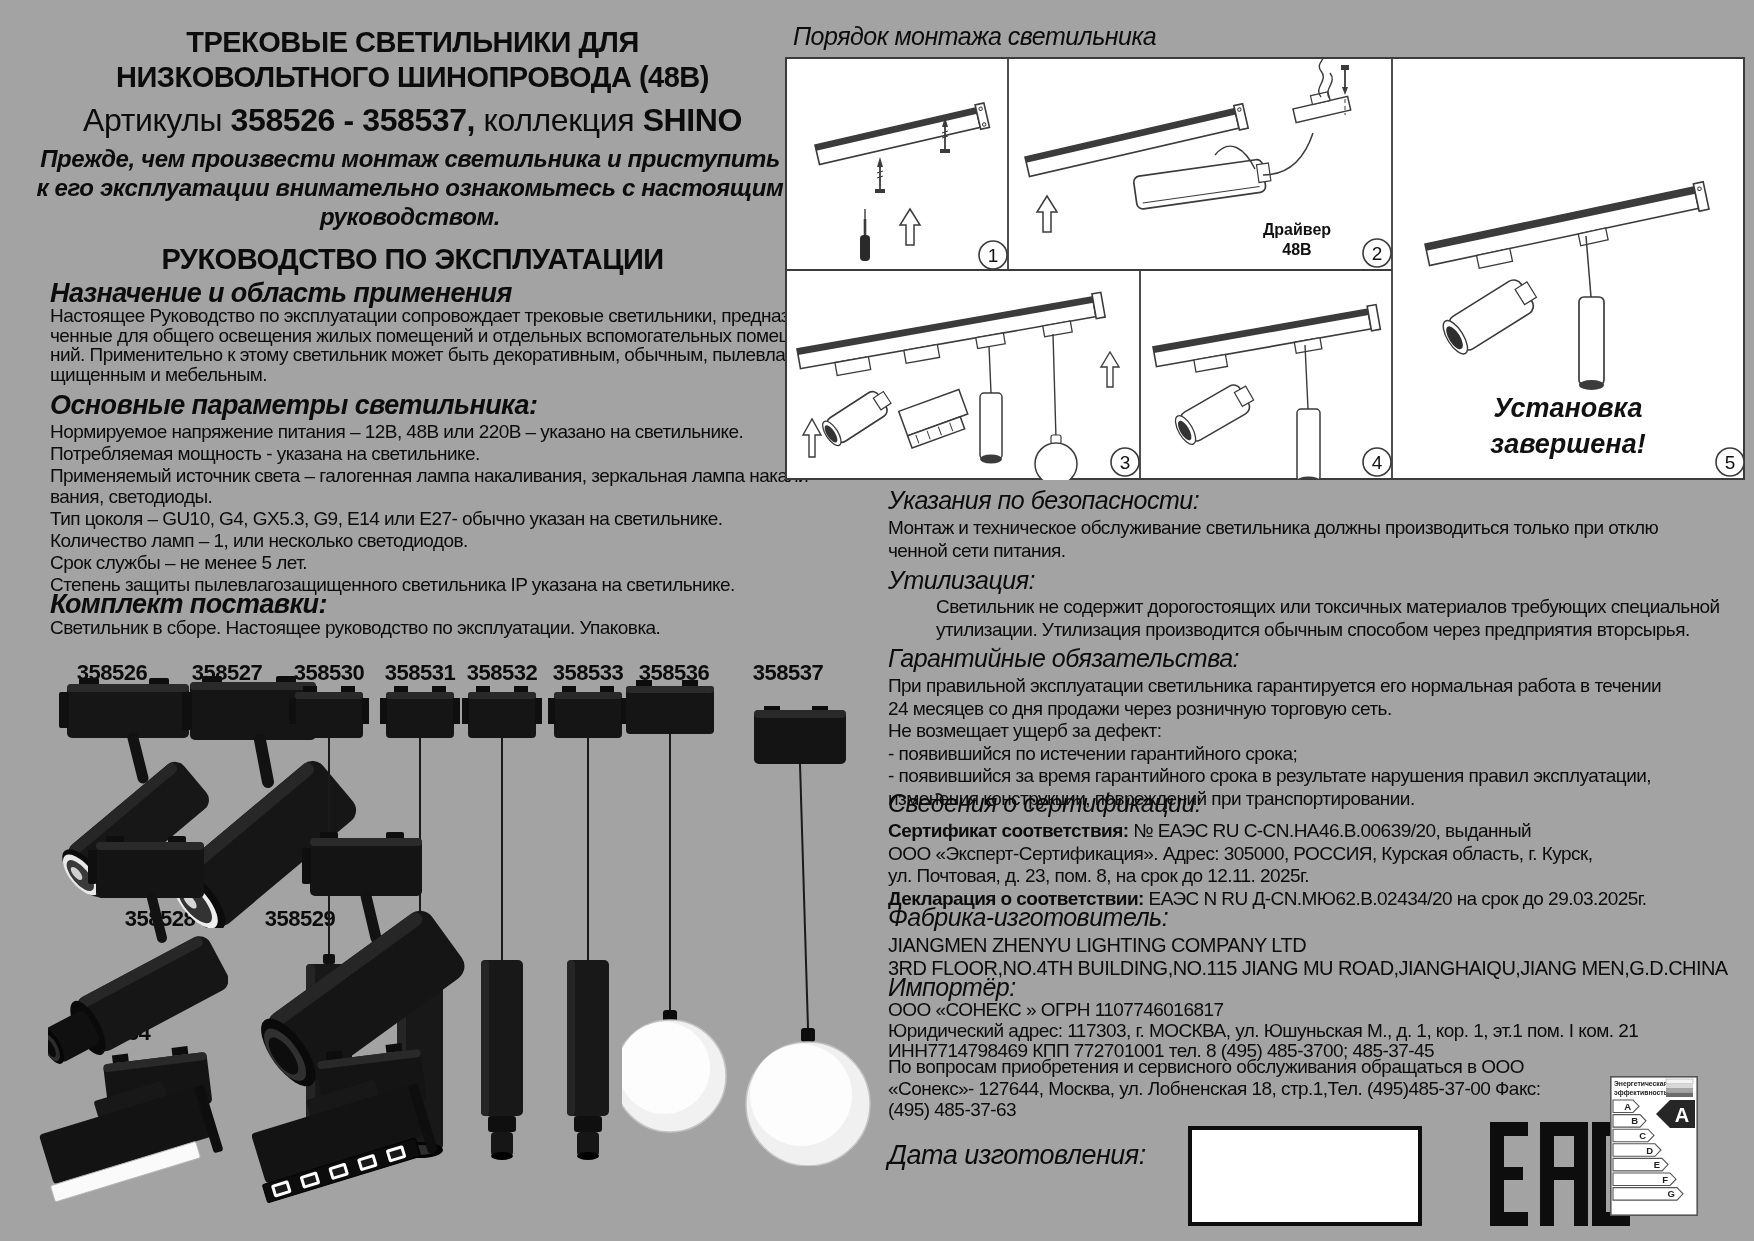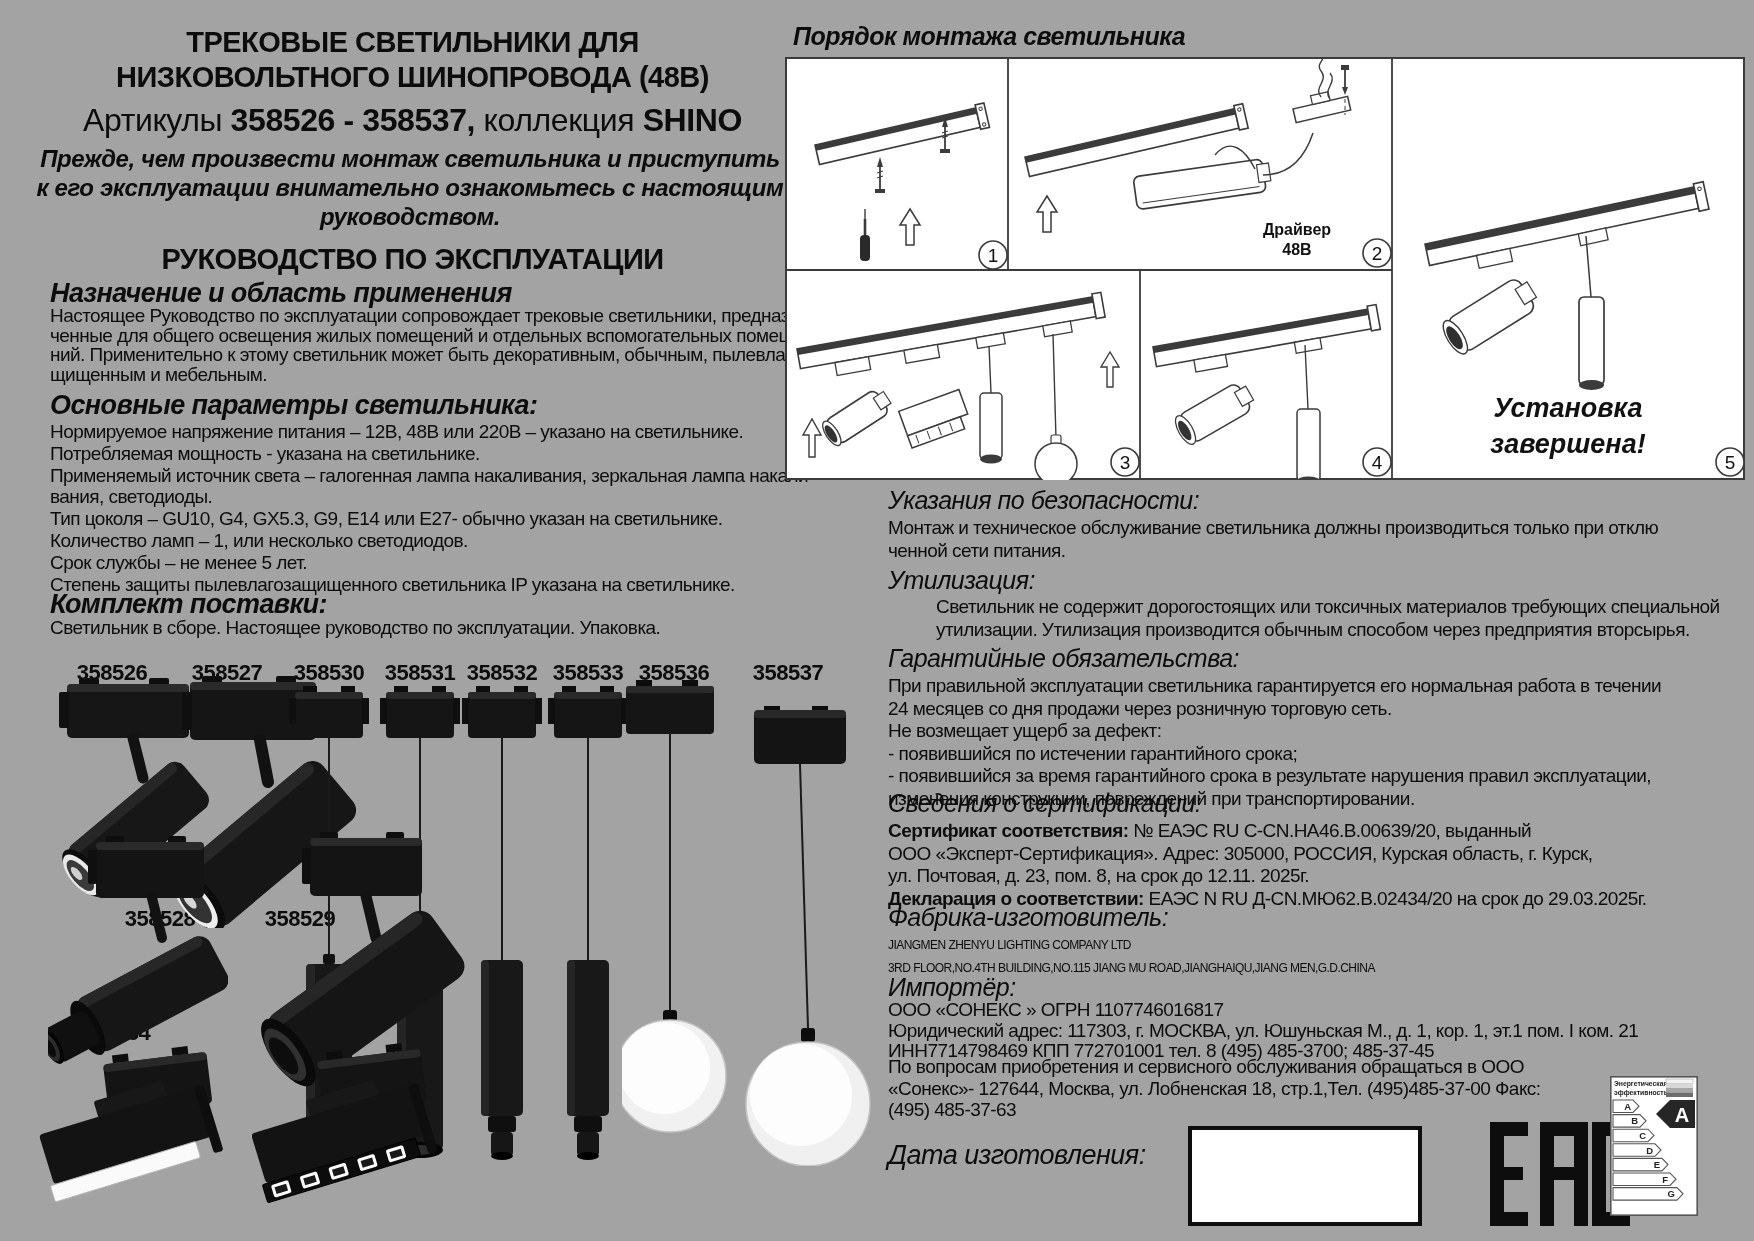--- a/index.html
+++ b/index.html
@@ -10,21 +10,21 @@
   .ttl{font-size:29px;font-weight:700;letter-spacing:-0.5px;}
   .sub{font-size:32px;letter-spacing:-0.4px;}
   .notice{font-size:24px;font-weight:700;font-style:italic;letter-spacing:-0.4px;line-height:29px;}
   .h-main{font-size:29px;font-weight:700;letter-spacing:-0.5px;}
   .h-sec{font-size:27px;font-weight:700;font-style:italic;letter-spacing:-0.6px;}
   .h-it{font-size:25px;font-style:italic;letter-spacing:-0.5px;}
   .body-l{font-size:19px;letter-spacing:-0.55px;line-height:19.6px;white-space:nowrap;}
   .body-p{font-size:19px;letter-spacing:-0.55px;line-height:21.8px;white-space:nowrap;}
   .body-r{font-size:19px;letter-spacing:-0.55px;line-height:22.6px;white-space:nowrap;}
   .art{font-size:22px;font-weight:700;letter-spacing:-0.5px;transform:translateX(-50%);white-space:nowrap;}
-  .mont-h{font-size:25px;font-weight:700;font-style:italic;letter-spacing:-0.5px;
+  .mont-h{font-size:25px;font-weight:400;font-style:italic;letter-spacing:-0.5px;
           border-bottom:2.5px solid #0c0c0c;padding-bottom:13px;}
   .date-l{font-size:27px;font-style:italic;letter-spacing:-0.5px;}
   .date-box{border:4px solid #0d0d0d;background:#fff;}
   b{font-weight:700;}
   svg text{font-family:"Liberation Sans",sans-serif;}
 </style>
 </head>
 <body>
 
 <div class="page">
@@ -491,21 +491,21 @@
 
   <div class="abs h-it" style="left:888px;top:789px;">Сведения о сертификации:</div>
   <div class="abs body-r" style="left:888px;top:820px;">
     <div><b>Сертификат соответствия:</b><span> № ЕАЭС RU C-CN.НА46.В.00639/20, выданный</span></div>
     <div>ООО «Эксперт-Сертификация». Адрес: 305000, РОССИЯ, Курская область, г. Курск,</div>
     <div>ул. Почтовая, д. 23, пом. 8, на срок до 12.11. 2025г.</div>
     <div><b>Декларация о соответствии:</b><span> ЕАЭС N RU Д-CN.МЮ62.В.02434/20 на срок до 29.03.2025г.</span></div>
   </div>
 
   <div class="abs h-it" style="left:888px;top:903px;">Фабрика-изготовитель:</div>
-  <div class="abs body-r" style="left:888px;top:934px;font-size:12px;">
+  <div class="abs body-r" style="left:888px;top:934px;font-size:20px;">
     <div>JIANGMEN ZHENYU LIGHTING COMPANY LTD</div>
     <div>3RD FLOOR,NO.4TH BUILDING,NO.115 JIANG MU ROAD,JIANGHAIQU,JIANG MEN,G.D.CHINA</div>
   </div>
 
   <div class="abs h-it" style="left:888px;top:973px;">Импортёр:</div>
   <div class="abs body-r" style="left:888px;top:1000px;line-height:20.5px;">
     <div>ООО «СОНЕКС » ОГРН 1107746016817</div>
     <div>Юридический адрес:  117303, г. МОСКВА, ул. Юшуньская М., д. 1, кор. 1, эт.1 пом. I ком. 21</div>
     <div>ИНН7714798469 КПП 772701001   тел. 8 (495) 485-3700; 485-37-45</div>
   </div>

